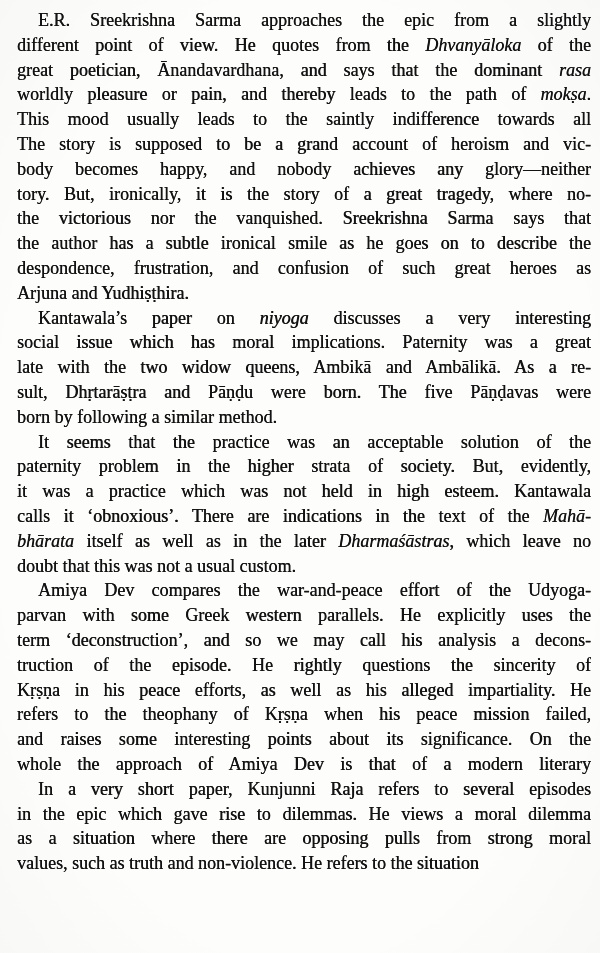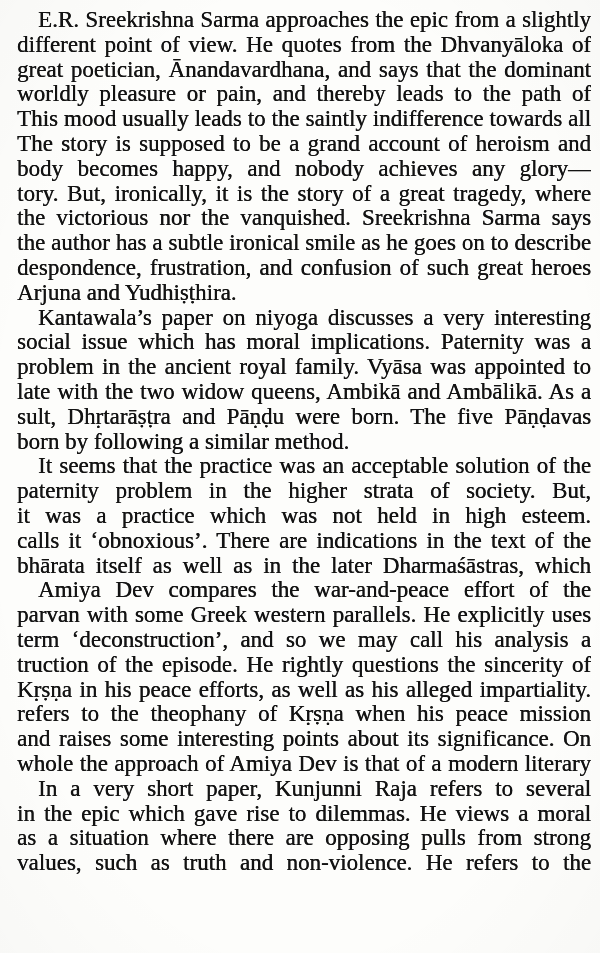--- a/index.html
+++ b/index.html
@@ -16,21 +16,21 @@
     box-sizing: border-box;
     width: 600px;
     height: 953px;
     padding: 8px 9px 0 17px;
     background:
       radial-gradient(ellipse at 50% 50%, rgba(255,255,255,0) 70%, rgba(0,0,0,0.018) 100%),
       #fdfdfb;
   }
   .text-block {
     font-family: "Liberation Serif", "DejaVu Serif", serif;
-    font-size: 23px;
+    font-size: 18px;
     line-height: 24.8px;
     color: #131313;
     text-shadow: 0.35px 0 0 #131313; 
     text-rendering: optimizeLegibility;
   }
   .para {
     margin: 0;
   }
   .line {
     height: 24.8px;
@@ -39,20 +39,21 @@
     text-align-last: justify;
     white-space: normal;
   }
   .line.last {
     text-align-last: left;
   }
   .line.first {
     text-indent: 21px;
   }
   .run.italic {
+    font-style: italic;
   }
 </style>
 </head>
 <body style="background: rgb(253, 253, 251);">
 
 <div class="page">
   <div class="text-block" style="color: rgb(19, 19, 19);">
       <div class="para">
         <div class="line first"><span class="run">E.R. Sreekrishna Sarma approaches the epic from a slightly</span></div>
         <div class="line"><span class="run">different point of view. He quotes from the </span><span class="run italic">Dhvanyāloka</span><span class="run"> of the</span></div>
@@ -63,31 +64,31 @@
         <div class="line"><span class="run">body becomes happy, and nobody achieves any glory—neither</span></div>
         <div class="line"><span class="run">tory. But, ironically, it is the story of a great tragedy, where no-</span></div>
         <div class="line"><span class="run">the victorious nor the vanquished. Sreekrishna Sarma says that</span></div>
         <div class="line"><span class="run">the author has a subtle ironical smile as he goes on to describe the</span></div>
         <div class="line"><span class="run">despondence, frustration, and confusion of such great heroes as</span></div>
         <div class="line last"><span class="run">Arjuna and Yudhiṣṭhira.</span></div>
       </div>
       <div class="para">
         <div class="line first"><span class="run">Kantawala’s paper on </span><span class="run italic">niyoga</span><span class="run"> discusses a very interesting</span></div>
         <div class="line"><span class="run">social issue which has moral implications. Paternity was a great</span></div>
-        <div class="line"><span class="run">problem in the ancient royal family. Vyāsa was appointed to copu-</span></div>
         <div class="line"><span class="run">late with the two widow queens, Ambikā and Ambālikā. As a re-</span></div>
         <div class="line"><span class="run">sult, Dhṛtarāṣṭra and Pāṇḍu were born. The five Pāṇḍavas were</span></div>
         <div class="line last"><span class="run">born by following a similar method.</span></div>
       </div>
       <div class="para">
         <div class="line first"><span class="run">It seems that the practice was an acceptable solution of the</span></div>
         <div class="line"><span class="run">paternity problem in the higher strata of society. But, evidently,</span></div>
         <div class="line"><span class="run">it was a practice which was not held in high esteem. Kantawala</span></div>
         <div class="line"><span class="run">calls it ‘obnoxious’. There are indications in the text of the </span><span class="run italic">Mahā-</span></div>
         <div class="line"><span class="run italic">bhārata</span><span class="run"> itself as well as in the later </span><span class="run italic">Dharmaśāstras</span><span class="run">, which leave no</span></div>
+        <div class="line last"><span class="run">doubt that this was not a usual custom.</span></div>
       </div>
       <div class="para">
         <div class="line first"><span class="run">Amiya Dev compares the war-and-peace effort of the Udyoga-</span></div>
         <div class="line"><span class="run">parvan with some Greek western parallels. He explicitly uses the</span></div>
         <div class="line"><span class="run">term ‘deconstruction’, and so we may call his analysis a decons-</span></div>
         <div class="line"><span class="run">truction of the episode. He rightly questions the sincerity of</span></div>
         <div class="line"><span class="run">Kṛṣṇa in his peace efforts, as well as his alleged impartiality. He</span></div>
         <div class="line"><span class="run">refers to the theophany of Kṛṣṇa when his peace mission failed,</span></div>
         <div class="line"><span class="run">and raises some interesting points about its significance. On the</span></div>
         <div class="line"><span class="run">whole the approach of Amiya Dev is that of a modern literary</span></div>

